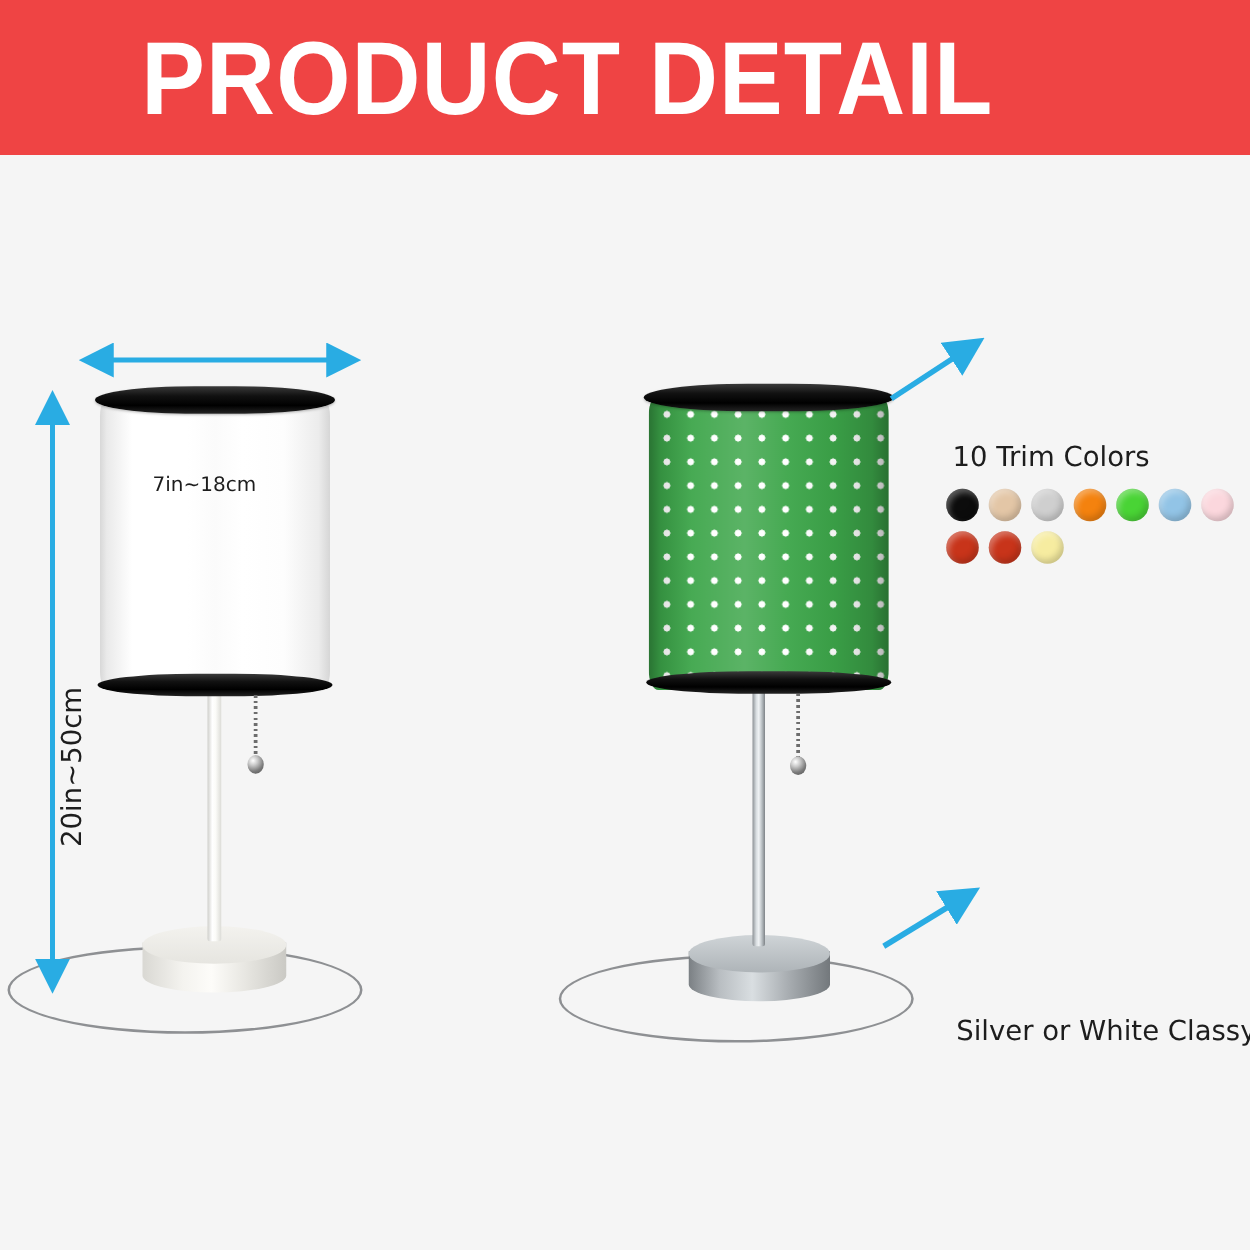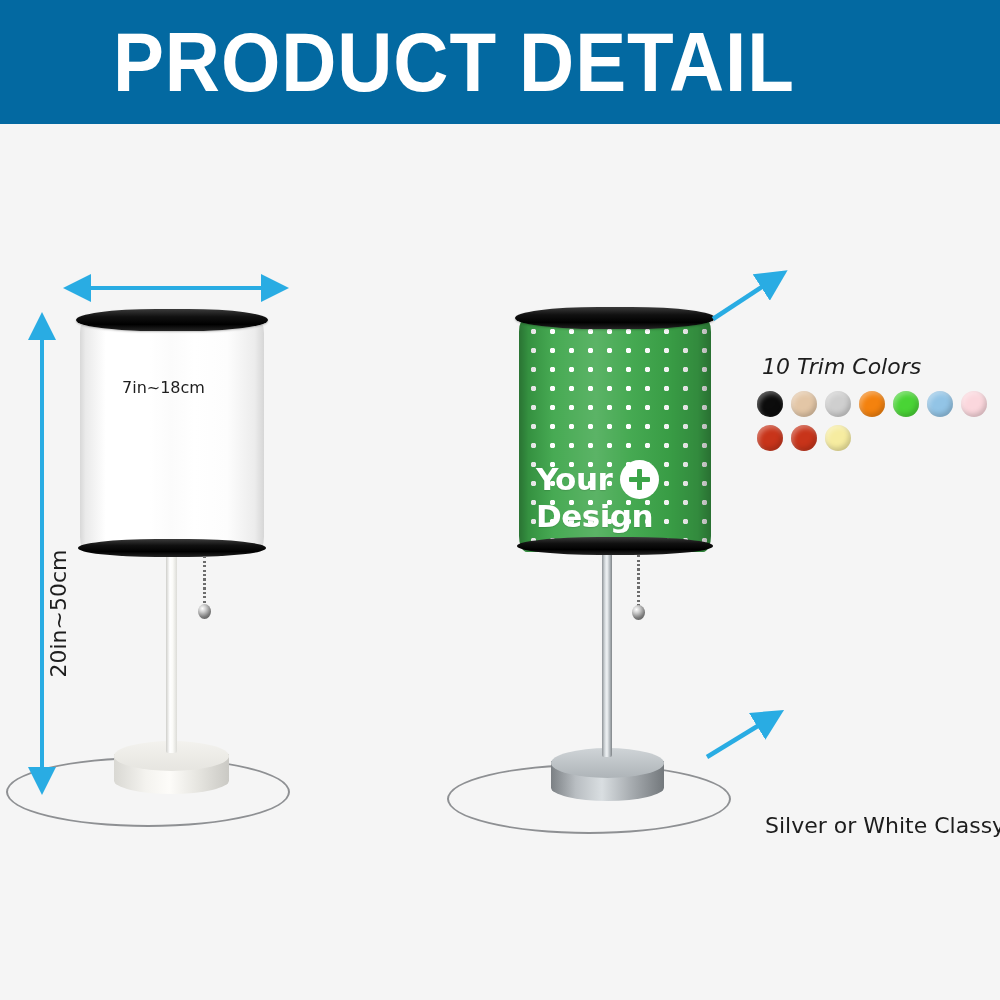--- a/index.html
+++ b/index.html
@@ -187,21 +187,21 @@
     font-weight: normal;
     white-space: nowrap;
   }
   #width-label { left: 122px; top: 254px; font-size: 16px; }
   #height-label {
     left: -6px; top: 477px;
     transform: rotate(-90deg);
     transform-origin: 50% 50%;
     font-size: 22px;
   }
-  #trim-colors-label { left: 762px; top: 230px; font-size: 22px; font-style: italic; }
+  #trim-colors-label { left: 762px; top: 230px; font-size: 22px; }
   #base-finish-label { left: 765px; top: 689px; font-size: 22px; }
 
   svg.arrow-svg { position: absolute; overflow: visible; }
 
   
   #trim-swatches {
     position: absolute;
     left: 757px; top: 267px;
     width: 246px;
     display: flex;
@@ -210,21 +210,21 @@
   }
   .swatch {
     width: 26px; height: 26px;
     border-radius: 50%;
     box-shadow: inset -2px -3px 5px rgba(0,0,0,0.18), inset 2px 3px 5px rgba(255,255,255,0.35);
   }
 </style>
 </head>
 <body style="background: rgb(245, 245, 245);">
 
-<div id="header-banner" style="background: #0369a1;">
+<div id="header-banner" style="background: #ef4444;">
   <div id="header-title" style="color: rgb(255, 255, 255);">PRODUCT DETAIL</div>
 </div>
 
 <div id="stage">
 
   <div class="lamp">
 
     <div class="cord" style="left:6px; top:633px; width:284px; height:70px;"></div>
 
     <div class="base-side base-white-side" style="left:114px; top:630px; width:115px; height:40px;"></div>
@@ -249,29 +249,20 @@
     <div class="base-side base-silver-side" style="left:551px; top:637px; width:113px; height:40px;"></div>
     <div class="base-top base-silver-top" style="left:551px; top:624px; width:113px; height:30px;"></div>
 
     <div class="pole pole-silver" style="left:602px; top:428px; width:10px; height:205px;"></div>
 
     <div class="shade-wrap" style="left:519px; top:192px; width:192px; height:236px;">
       <div class="shade-body shade-green">
         <div class="shade-green-shine"></div>
       </div>
 
-      <div id="your-design" style="left:17px; top:144px;">
-        <div class="yd-line">
-          <span>Your</span>
-          <span id="plus-badge"></span>
-        </div>
-        <div class="yd-line" style="margin-top:3px;">
-          <span>Design</span>
-        </div>
-      </div>
 
       <div class="trim trim-top" style="left:-4px; top:-9px; width:200px; height:22px;"></div>
       <div class="trim trim-bottom" style="left:-2px; top:221px; width:196px; height:18px;"></div>
     </div>
 
     <div class="chain-line" style="left:637px; top:431px; height:54px;"></div>
     <div class="chain-knob" style="left:632px; top:481px;"></div>
   </div>
 
   <div class="anno-text" id="width-label">7in~18cm</div>

